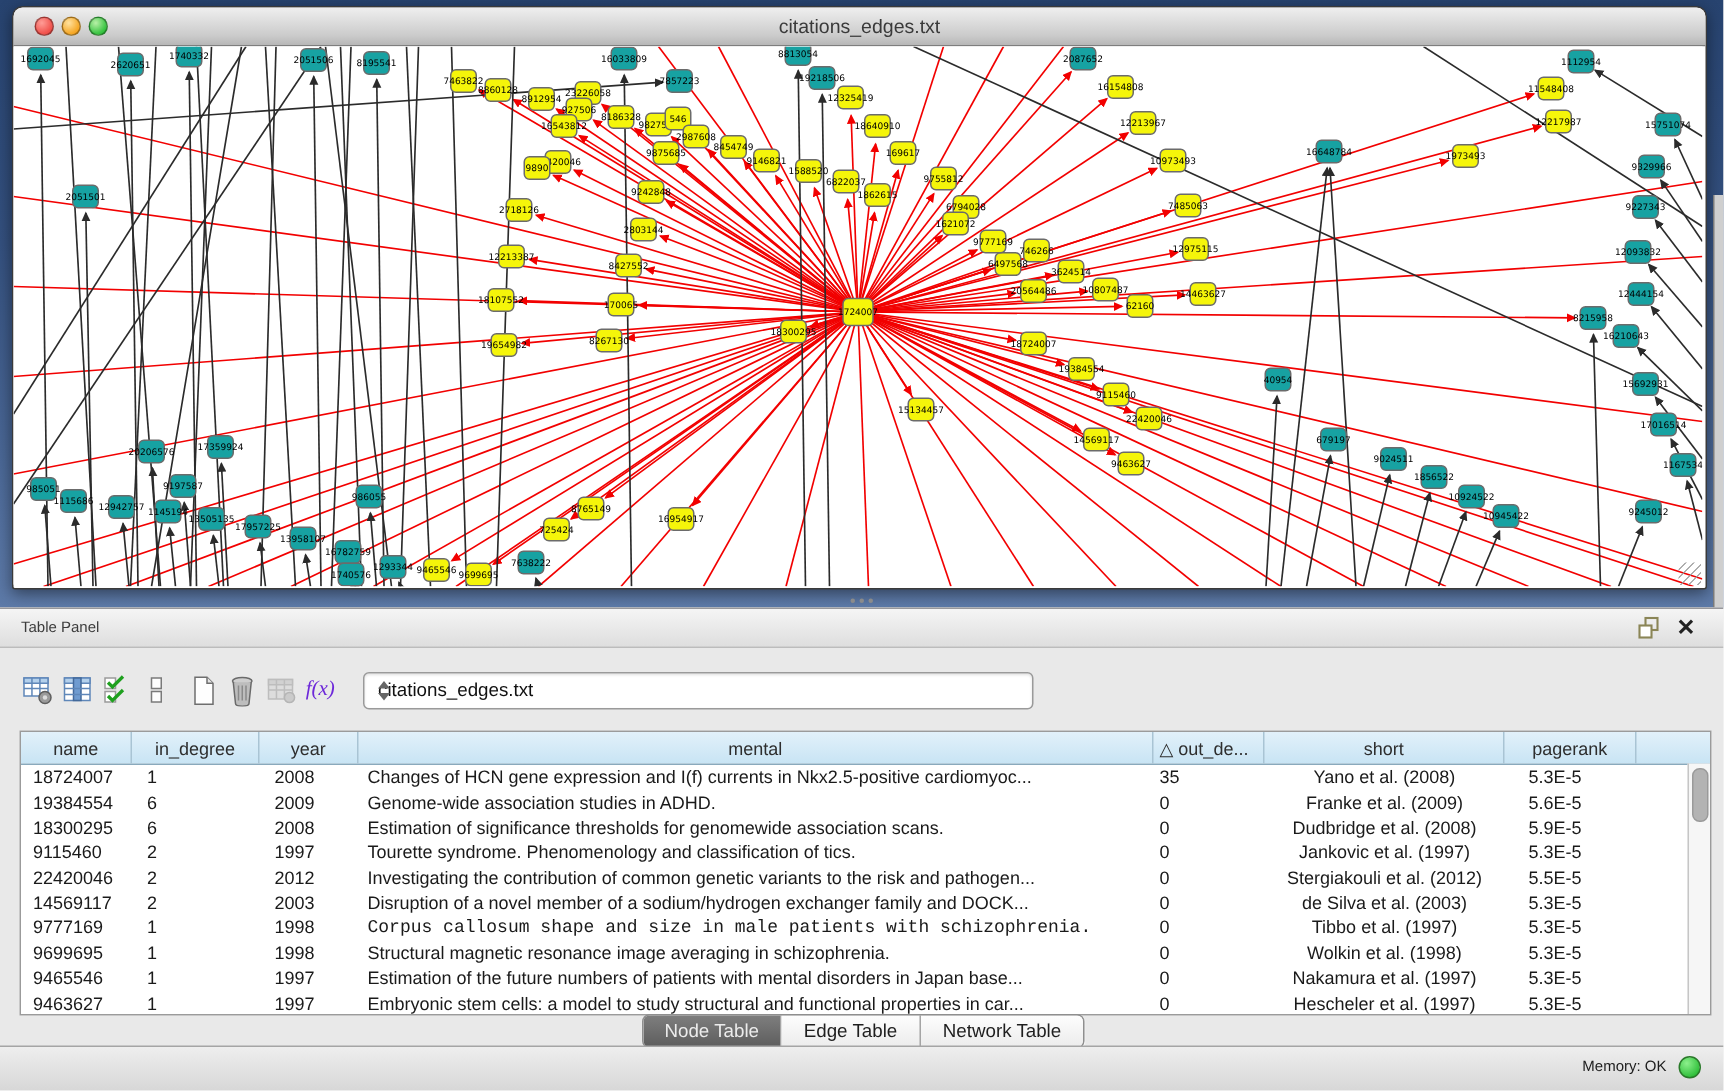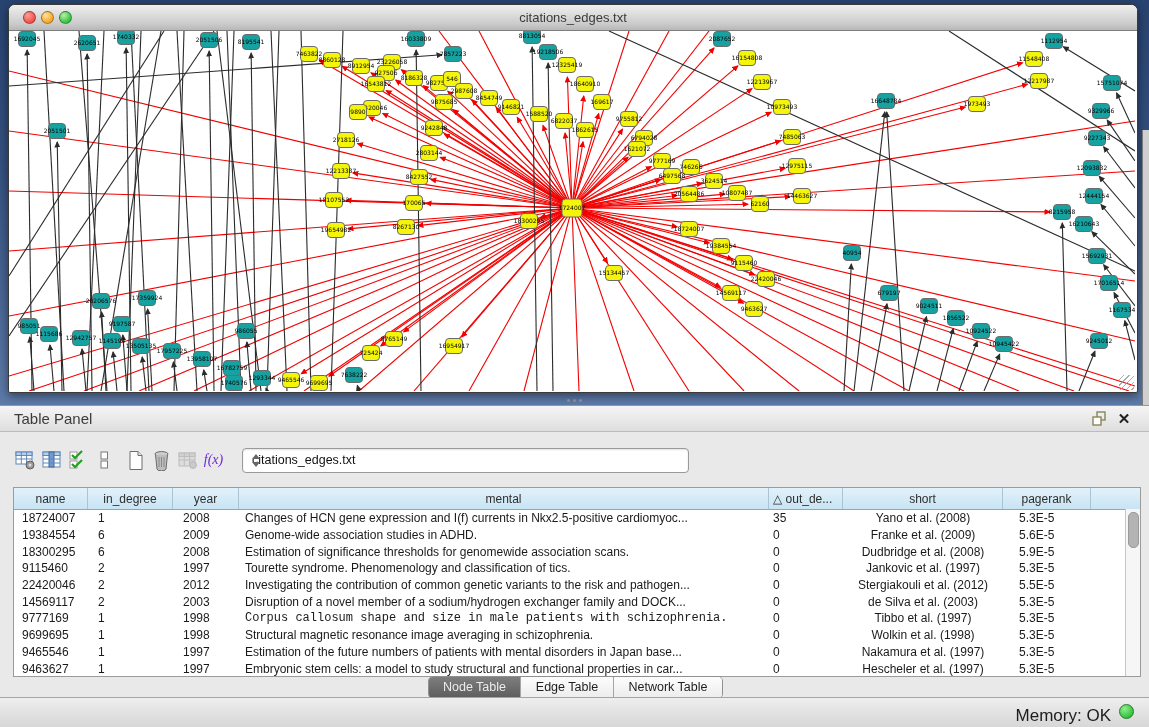--- a/index.html
+++ b/index.html
@@ -28,21 +28,21 @@
   .split-grip i:nth-child(2){left:6px}.split-grip i:nth-child(3){left:12px}
 
   svg text{font-family:"DejaVu Sans",sans-serif;}
   .edge-red{stroke:#f20000;stroke-width:1.1;fill:none;}
   .edge-blk{stroke:#2b2b2b;stroke-width:1.1;fill:none;}
   .nlabel{font-size:6px;fill:#000;text-anchor:middle;}
 
   
   .table-panel{position:absolute;left:0;top:405px;width:1149px;height:292px;background:#e9e9e9;border-top:1px solid #97979b;}
   .panel-titlebar{position:relative;height:25px;background:linear-gradient(#f5f5f5,#dedede);border-bottom:1px solid #bcbcbc;}
-  .ptitle{position:absolute;left:14px;line-height:25px;font-size:15px;color:#3c3c3c;}
+  .ptitle{position:absolute;left:14px;line-height:25px;font-size:10px;color:#3c3c3c;}
   .pt-btn{position:absolute;top:4px;width:18px;height:17px;cursor:default;}
   .float-btn{right:40px;}
   .close-btn{right:16px;font-size:15px;font-weight:bold;color:#222;text-align:center;line-height:17px;}
 
   .toolbar{position:absolute;left:14px;top:37px;height:34px;display:flex;align-items:center;}
   .tbtn{width:23px;height:27px;display:flex;align-items:center;justify-content:center;margin-right:3px;}
   .tbtn.sp{margin-right:9px;}
   .fx{font-family:"Liberation Serif",serif;font-style:italic;font-size:14px;color:#6d28d9;}
   .combo{position:relative;margin-left:14px;width:445px;height:23px;background:#fff;
          border:1px solid #9a9a9a;border-radius:4px;box-shadow:inset 0 1px 2px rgba(0,0,0,.12);}
@@ -64,21 +64,21 @@
 
   .tabs{position:absolute;left:428px;top:270px;height:21px;display:flex;border:1px solid #8f8f8f;
         border-radius:5px;overflow:hidden;box-shadow:0 1px 1px rgba(255,255,255,.8);}
   .tab{line-height:21px;font-size:12.5px;color:#1e1e1e;text-align:center;
        background:linear-gradient(#fdfdfd,#ececec);border-right:1px solid #a5a5a5;box-sizing:border-box;}
   .tab:last-child{border-right:none;}
   .tab.selected{background:linear-gradient(#7e7e7e,#5d5d5d);color:#ececec;}
 
   .statusbar{position:absolute;left:0;top:697px;width:1149px;height:30px;
              background:linear-gradient(#eeeeee,#d7d7d7);border-top:1px solid #a5a5a5;box-sizing:border-box;}
-  .memlabel{position:absolute;right:38px;top:8px;font-size:17px;color:#1c1c1c;}
+  .memlabel{position:absolute;right:38px;top:8px;font-size:10px;color:#1c1c1c;}
   .memdot{position:absolute;right:15px;top:6px;width:15px;height:15px;border-radius:50%;
           background:radial-gradient(circle at 35% 30%,#8cf08c,#2fbf3a 75%);border:1px solid #2a7a2a;box-sizing:border-box;}
 </style>
 </head>
 <body>
 
 <div class="desktop">
   <div class="window">
     <div class="titlebar">
       <span class="traffic t-red"></span>

